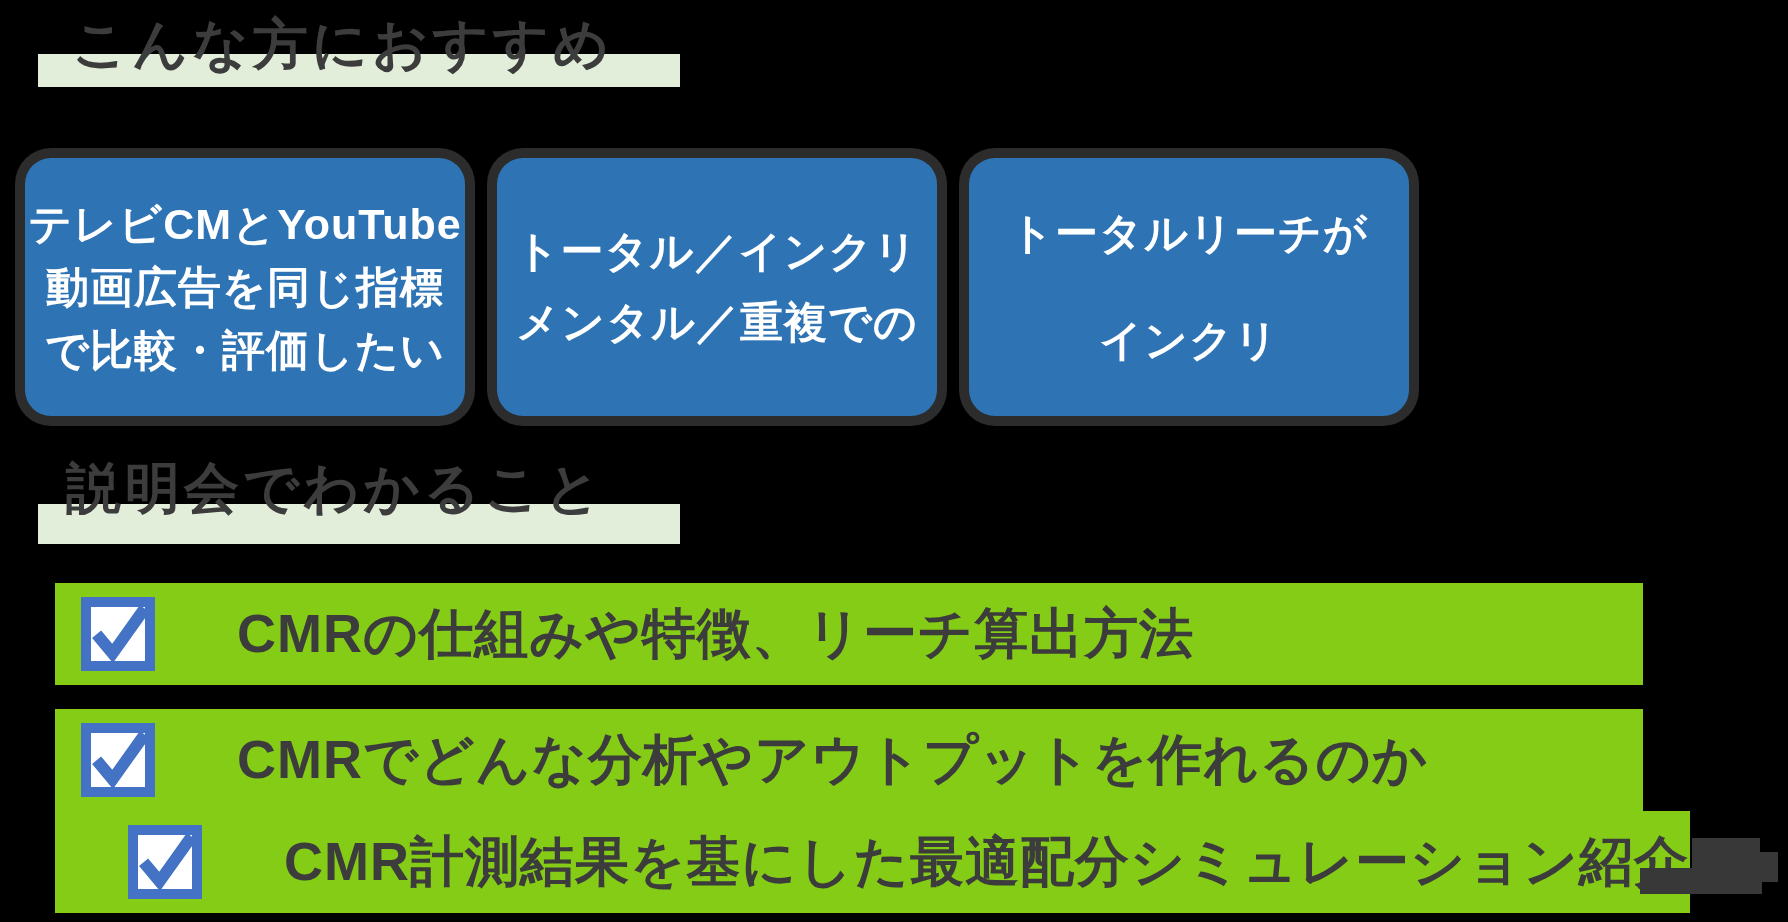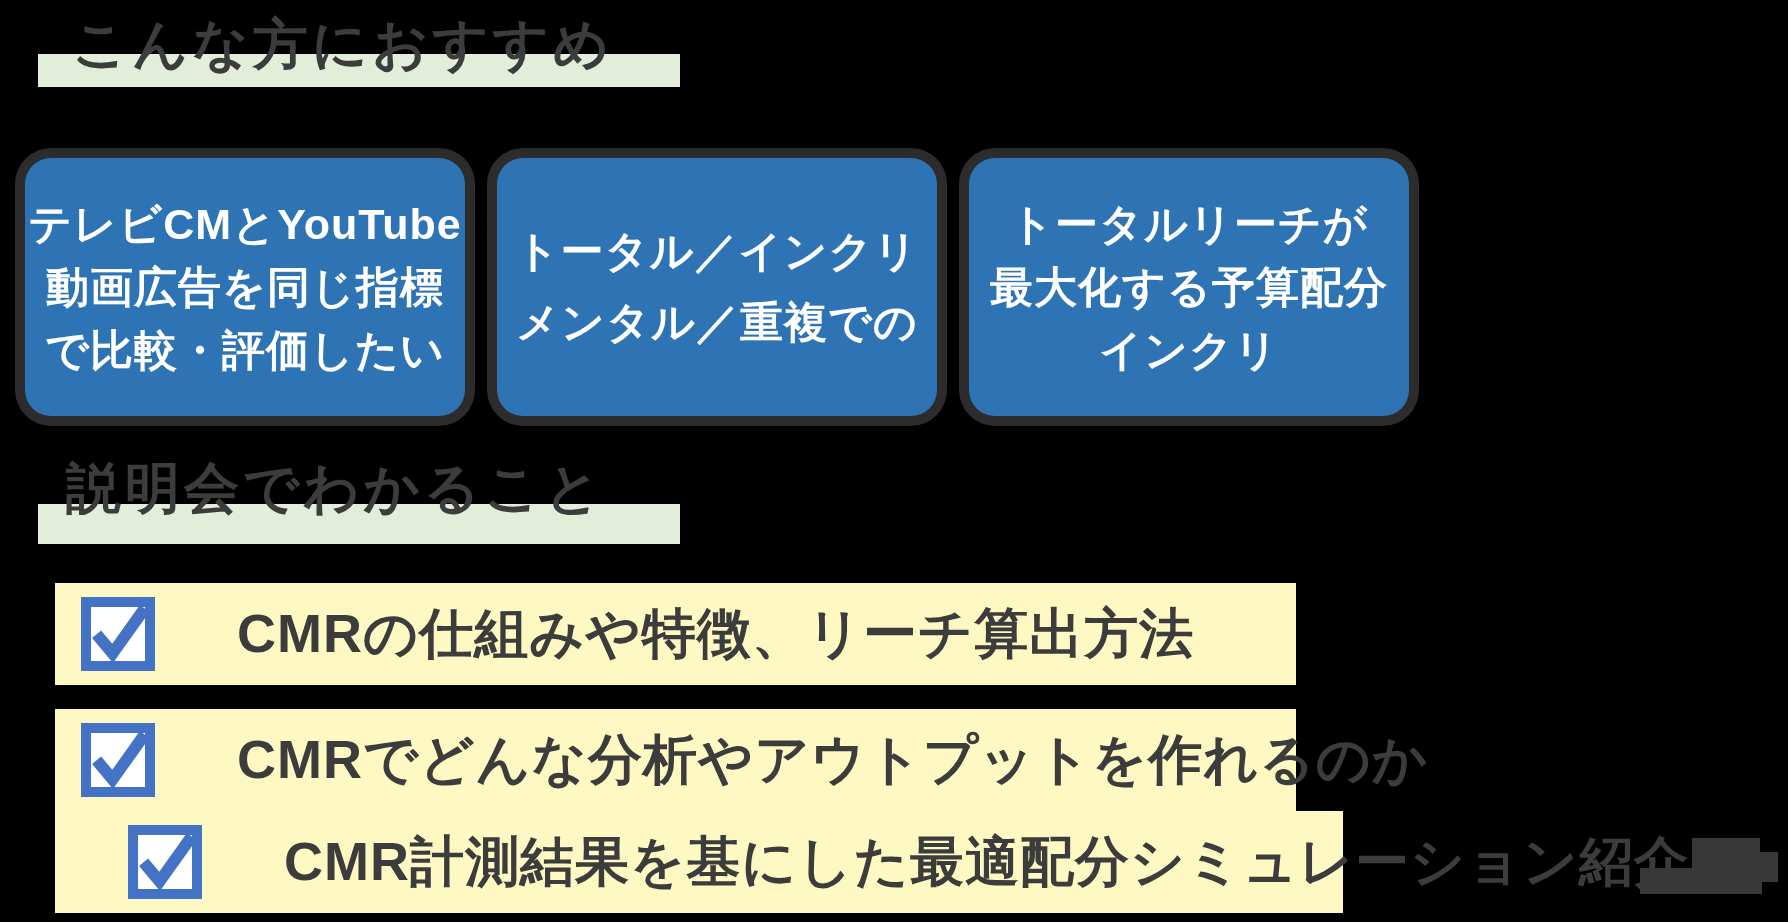--- a/index.html
+++ b/index.html
@@ -45,27 +45,27 @@
   .card .line{
     color:#FFFFFF;
     font-size:43px;
     line-height:63px;
     letter-spacing:1px;
     white-space:nowrap;
     text-align:center;
   }
   #card-0{left:25px;}
   #card-1{left:497px;gap:8px;}
-  #card-2{left:969px;}
+  #card-2{left:969px;gap:44px;}
   
   .check-row{
     position:absolute;
     left:55px;
-    width:1241px;height:102px;
-    background:#fef9c3;
+    width:1588px;height:102px;
+    background:#84cc16;
     display:flex;
     align-items:center;
     overflow:visible;
   }
   #row-0{top:583px;}
   #row-1{top:697px;margin-top:12px;}
   #row-2{top:811px;padding-left:47px;}
   .checkbox{
     position:relative;
     flex:0 0 auto;
@@ -104,21 +104,20 @@
     <div class="line">テレビCMとYouTube</div>
     <div class="line">動画広告を同じ指標</div>
     <div class="line">で比較・評価したい</div>
   </div>
   <div class="card" id="card-1">
     <div class="line">トータル／インクリ</div>
     <div class="line">メンタル／重複での</div>
   </div>
   <div class="card" id="card-2">
     <div class="line">トータルリーチが</div>
-    <div class="line">最大化する予算配分</div>
     <div class="line">インクリ</div>
   </div>
 
   <div class="marker-bar" id="h2-bar"></div>
   <div class="heading-text" id="h2-text">説明会でわかること</div>
 
   <div class="check-row" id="row-0">
     <div class="checkbox">
       <svg viewBox="0 0 60 60">
         <polyline points="9,32 24,50 54,8" fill="none" stroke="#4472C4" stroke-width="11"></polyline>

